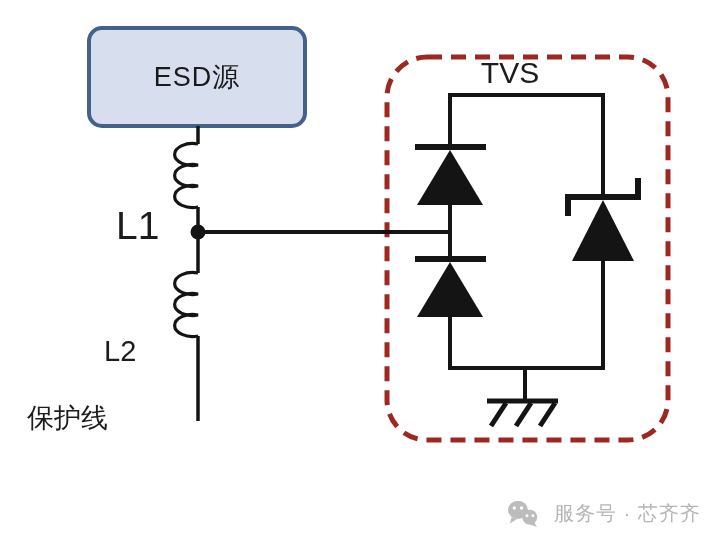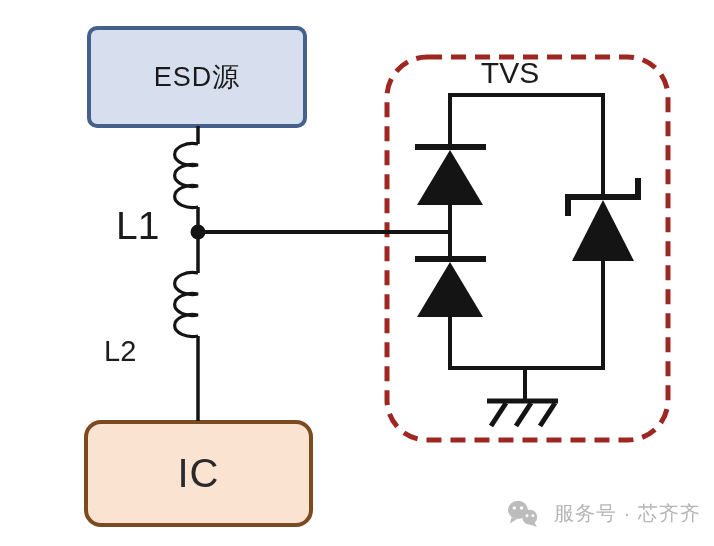--- a/index.html
+++ b/index.html
@@ -5,21 +5,21 @@
   html,body{margin:0;padding:0;background:#ffffff;}
   .stage{
     position:relative;width:714px;height:546px;background:#ffffff;overflow:hidden;
     font-family:"Liberation Sans","DejaVu Sans",sans-serif;color:#141414;
   }
   .box{
     position:absolute;box-sizing:border-box;display:flex;align-items:center;justify-content:center;
   }
   .esd-box{
     left:87px;top:26px;width:220px;height:102px;
-    background:#d7dfee;border:4px solid #45608a;border-radius:10px;
+    background:#d7dfee;border:4px solid #45608a;border-radius:15px;
   }
   .esd-box .lbl{font-size:27px;color:#1a1a1a;letter-spacing:1px;}
   .ic-box{
     left:84px;top:420px;width:229px;height:107px;
     background:#fbe3d2;border:4px solid #7c4a21;border-radius:17px;
   }
   .ic-box .lbl{font-size:40px;color:#2a2a2a;letter-spacing:1px;}
   .txt{position:absolute;color:#1c1c1c;white-space:nowrap;margin-top:44px;}
   .tvs-label{left:450px;top:12px;width:120px;text-align:center;font-size:30px;}
   .l1-label{left:116px;top:160px;font-size:39px;}
@@ -33,23 +33,20 @@
 </style>
 </head>
 <body>
 
 <div class="stage">
 
   <div class="box esd-box">
     <span class="lbl">ESD源</span>
   </div>
 
-  <div class="box ic-box">
-    <span class="lbl">IC</span>
-  </div>
 
   <svg class="circuit" width="714" height="546" viewBox="0 0 714 546">
 
     <rect x="387" y="57" width="281" height="383" rx="40" fill="none" stroke="#9e2722" stroke-width="5" stroke-dasharray="15 9"></rect>
 
     <path d="M198 126 V144" stroke="#141414" stroke-width="3.5" fill="none"></path>
     <path d="M198 144 a18 11 0 1 0 0 21 a18 11 0 1 0 0 21 a18 11 0 1 0 0 21" stroke="#141414" stroke-width="3.2" fill="none"></path>
     <path d="M198 207 V273" stroke="#141414" stroke-width="3.5" fill="none"></path>
     <path d="M198 273 a18 11 0 1 0 0 21 a18 11 0 1 0 0 21 a18 11 0 1 0 0 21" stroke="#141414" stroke-width="3.2" fill="none"></path>
     <path d="M198 336 V421" stroke="#141414" stroke-width="3.5" fill="none"></path>
@@ -74,20 +71,21 @@
     <path d="M525 368 V401" stroke="#141414" stroke-width="4" fill="none"></path>
     <path d="M487 401 H558" stroke="#141414" stroke-width="5" fill="none"></path>
     <path d="M506 403 L491 426" stroke="#141414" stroke-width="5" fill="none"></path>
     <path d="M531 403 L516 426" stroke="#141414" stroke-width="5" fill="none"></path>
     <path d="M555 403 L540 426" stroke="#141414" stroke-width="5" fill="none"></path>
   </svg>
 
   <div class="txt tvs-label">TVS</div>
   <div class="txt l1-label">L1</div>
   <div class="txt l2-label">L2</div>
+  <div class="txt prot-label">保护线</div>
 
   <div class="watermark">
     <svg width="33" height="29" viewBox="0 0 36 32">
       <ellipse cx="13" cy="12" rx="11" ry="10" fill="#bcbcbc"></ellipse>
       <polygon points="6,20 4,27 12,22" fill="#bcbcbc"></polygon>
       <circle cx="9" cy="10" r="1.9" fill="#ffffff"></circle>
       <circle cx="17" cy="10" r="1.9" fill="#ffffff"></circle>
       <circle cx="26" cy="20" r="8.2" fill="#bcbcbc"></circle>
       <polygon points="31,26 34,31 26,28" fill="#bcbcbc"></polygon>
       <circle cx="23" cy="18.5" r="1.6" fill="#ffffff"></circle>

